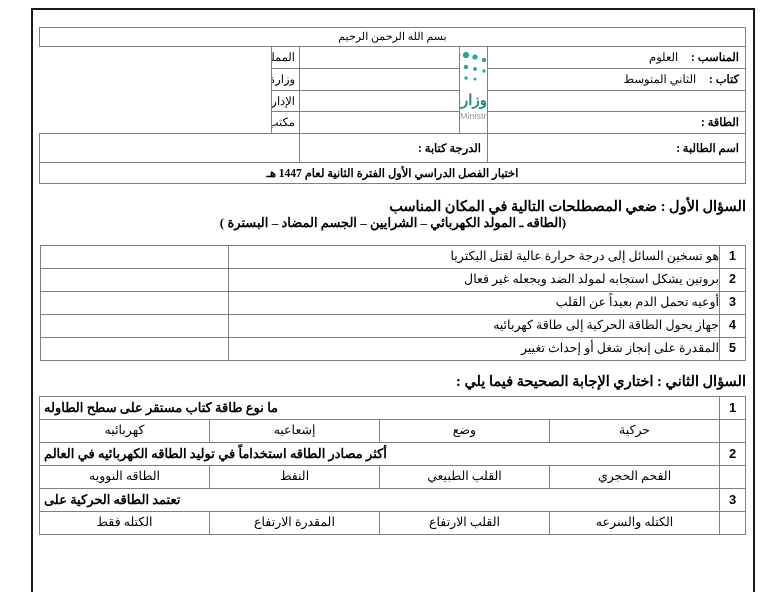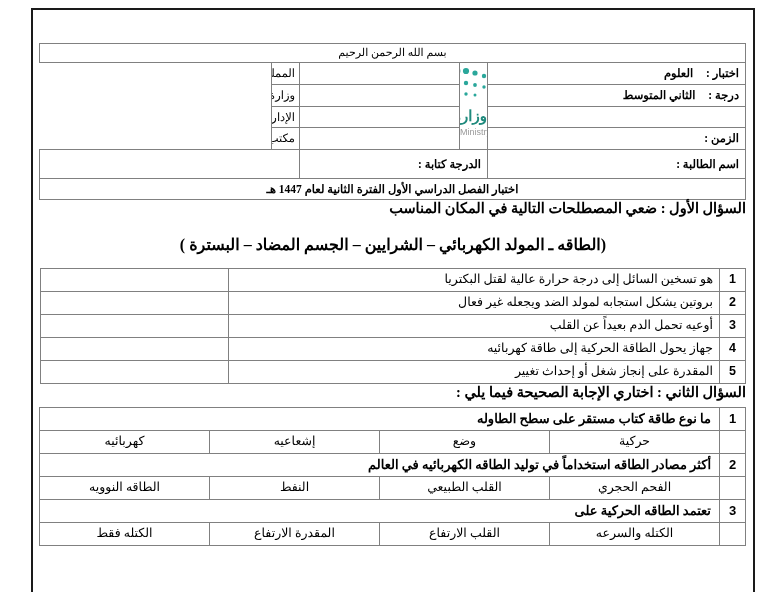--- a/index.html
+++ b/index.html
@@ -24,21 +24,21 @@
     height: 600px;
     border-left: 2px solid #1a1a1a;
     border-right: 2px solid #1a1a1a;
     border-top: 2px solid #1a1a1a;
     box-sizing: border-box;
   }
 
   .sheet {
     position: absolute;
     left: 40px;
-    top: 16px;
+    top: 0;
     width: 706px;
     height: 504px;
   }
 
   
   table {
     border-collapse: collapse;
     width: 100%;
     table-layout: fixed;
   }
@@ -61,21 +61,21 @@
     font-size: 11px;
     height: 16px !important;
   }
   .left-field {
     text-align: right;
     padding-right: 6px;
     font-size: 11.5px;
     font-weight: 600;
   }
   .left-field .val {
-    font-weight: 700;
+    font-weight: 400;
     padding-right: 10px;
   }
   .right-org {
     text-align: center;
     font-size: 11.5px;
   }
   .blank-narrow { width: 28px; }
   .logo-cell {
     padding: 0;
     vertical-align: top;
@@ -123,56 +123,55 @@
     font-family: "Liberation Sans", sans-serif;
   }
 
   
   .q-heading {
     text-align: right;
     font-weight: bold;
     font-size: 14.5px;
     direction: rtl;
   }
-  .q1-heading { }
+  .q1-heading { margin-top: 14px; }
   .q1-terms {
     text-align: center;
     font-weight: bold;
-    font-size: 16px;
-    margin-top: 18px;
+    font-size: 13px;
     direction: rtl;
   }
-  .q2-heading { margin-bottom: 6px; }
+  .q2-heading { margin-top: 12px; margin-bottom: 6px; }
 
   
   .q1-table { margin-top: 14px; }
   .q1-table td { height: 20px; font-size: 12.5px; }
   .q1-num {
     width: 26px;
     font-weight: bold;
     font-size: 13px;
     font-family: "Liberation Sans", sans-serif;
   }
   .q1-stmt {
     text-align: right;
-    padding-right: 6px;
+    padding-right: 0;
     font-size: 12.5px;
   }
   .q1-blank { width: 188px; }
 
   
   .q2-table td { height: 20px; }
   .q2-num {
     width: 26px;
     font-weight: bold;
     font-size: 13px;
     font-family: "Liberation Sans", sans-serif;
   }
   .q2-stem {
-    text-align: right;
+    text-align: left;
     padding-right: 8px;
     font-weight: bold;
     font-size: 13px;
   }
   .q2-opt { font-size: 12.5px; }
 </style>
 </head>
 <body>
 
 <div class="page-frame"></div>
@@ -187,21 +186,21 @@
       <col style="width:28px">
       <col style="width:232px">
     </colgroup>
     <tbody>
       <tr>
         <td class="bism-cell" colspan="5">بسم الله الرحمن الرحيم</td>
       </tr>
 
       <tr>
         <td class="left-field">
-          <span>اختبار :</span>
+          <span>المناسب :</span>
           <span class="val">العلوم</span>
         </td>
         <td class="logo-cell" rowspan="4">
           <div class="logo-wrap">
             <svg class="logo-dots" width="150" height="42" viewBox="0 0 150 42">
               <g fill="#2aa79b">
                 <circle cx="40" cy="5" r="3.4"></circle>
                   <circle cx="49" cy="5" r="3.4"></circle>
                   <circle cx="58" cy="5" r="3.4"></circle>
                   <circle cx="67" cy="5" r="3.1"></circle>
@@ -243,36 +242,36 @@
             <div class="logo-name">وزارة التـعــليم</div>
             <div class="logo-sub">Ministry of Education</div>
           </div>
         </td>
         <td class="blank-narrow"></td>
         <td class="right-org">المملكة العربية السعودية</td>
       </tr>
 
       <tr>
         <td class="left-field">
-          <span>درجة :</span>
+          <span>كتاب :</span>
           <span class="val">الثاني المتوسط</span>
         </td>
         <td class="blank-narrow"></td>
         <td class="right-org">وزارة التعليم</td>
       </tr>
 
       <tr>
         <td class="left-field"></td>
         <td class="blank-narrow"></td>
         <td class="right-org">الإدارة العامة للتعليم بالطائف (بنات)</td>
       </tr>
 
       <tr>
         <td class="left-field">
-          <span>الزمن :</span>
+          <span>الطاقة :</span>
           <span class="val"></span>
         </td>
         <td class="blank-narrow"></td>
         <td class="right-org">مكتب تعليم برنية</td>
       </tr>
 
       <tr>
         <td class="left-field" style="height:26px">
           <span>اسم الطالبة :</span>
           <span class="val"></span>

